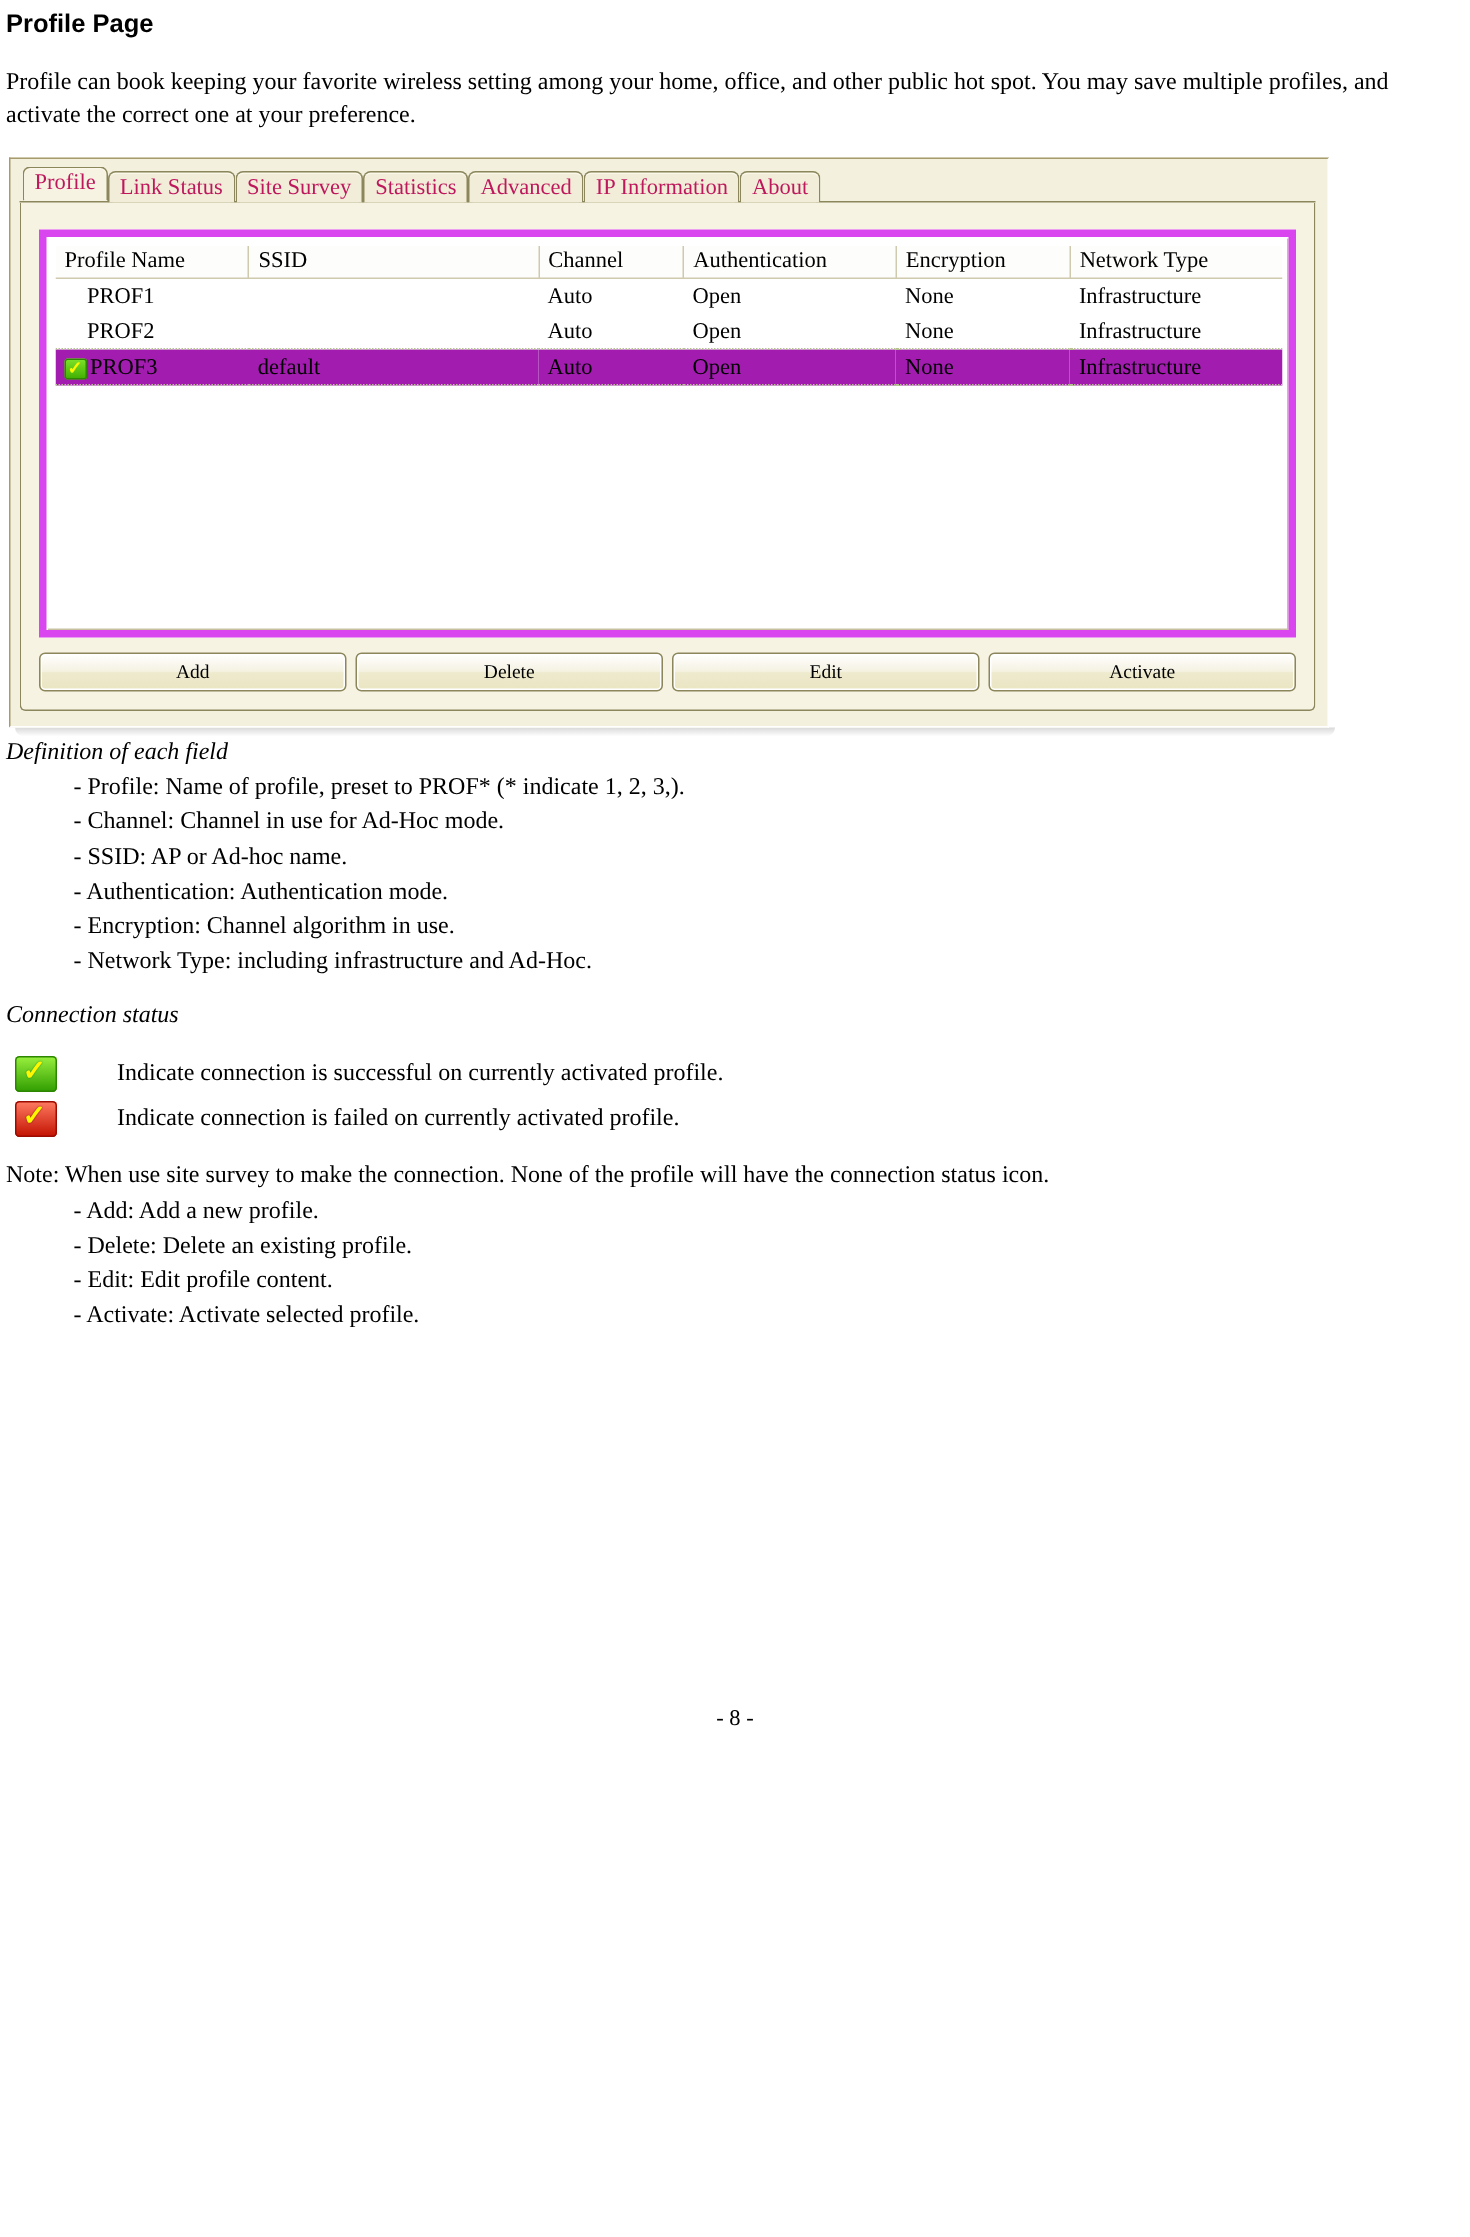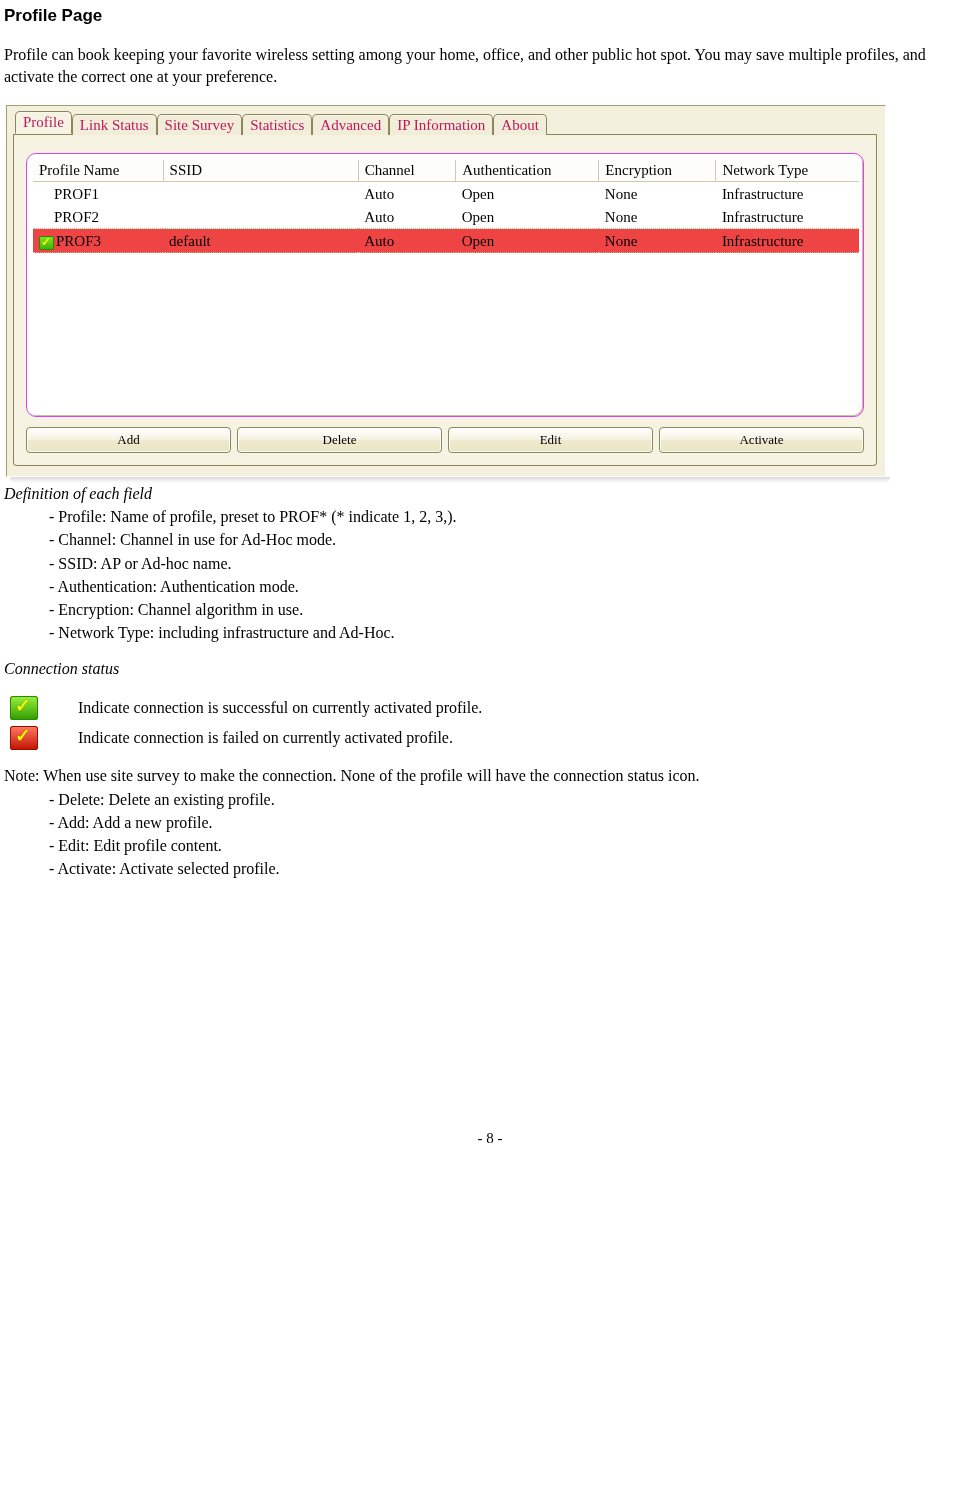--- a/index.html
+++ b/index.html
@@ -68,25 +68,25 @@
   .tab-body {
     border: 1px solid #8b865c;
     border-top: none;
     border-radius: 0 0 4px 4px;
     padding: 18px 12px 12px 12px;
     background: #f6f3e2;
   }
 
   
   .list-wrap {
-    border: 1px solid #d946ef;
+    border: 5px solid #d946ef;
     box-shadow: inset 1px 1px 0 #fff, inset -1px -1px 0 #c8c1a0;
     background: #fff;
     padding: 6px 4px 6px 6px;
-    border-radius: 10px;
+    border-radius: 0;
   }
   table.profile-table {
     width: 100%;
     border-collapse: collapse;
     font-family: "Times New Roman", serif;
     font-size: 15px;
     table-layout: fixed;
   }
   table.profile-table th {
     text-align: left;
@@ -97,21 +97,21 @@
     background: #fdfdfb;
     height: 20px;
   }
   table.profile-table th:last-child { border-right: none; }
   table.profile-table td {
     padding: 4px 6px 2px 6px;
     height: 20px;
     white-space: nowrap;
   }
   col.c1{width:100px}col.c2{width:150px}col.c3{width:75px}col.c4{width:110px}col.c5{width:90px}col.c6{width:110px}
-  .row-active td { background:#ef4444; border-top:1px dotted #b5c191; border-bottom:1px dotted #b5c191;}
+  .row-active td { background:#a21caf; border-top:1px dotted #b5c191; border-bottom:1px dotted #b5c191;}
   .tbl-scroll { height: 250px; overflow: hidden; }
   
   .status-dot {
     display:inline-block; width:15px; height:14px;
     margin-right:2px; vertical-align:middle;
     border-radius:2px;
   }
   .status-green { background:linear-gradient(#7fe32b,#3fae00); box-shadow: inset 0 0 0 1px #2c8600; position:relative;}
   .status-green::after{content:"✓"; color:#fff803; font-size:12px; position:absolute; left:2px; top:-1px; font-weight:bold;}
   .status-none { display:inline-block; width:15px; }
@@ -302,20 +302,20 @@
     </div>
     <div class="status-legend">
       <span class="icon-big red"></span>
       <span>Indicate connection is failed on currently activated profile.</span>
     </div>
   </div>
 
 <div class="note-block">
   <div>Note: When use site survey to make the connection. None of the profile will have the connection status icon.</div>
   <div class="note-sub" id="note-sub">
+      <div>Add: Add a new profile.</div>
       <div>Delete: Delete an existing profile.</div>
-      <div>Add: Add a new profile.</div>
       <div>Edit: Edit profile content.</div>
       <div>Activate: Activate selected profile.</div>
     </div>
 </div>
 
 <div class="page-number">- 8 -</div>
 
 </body></html>

